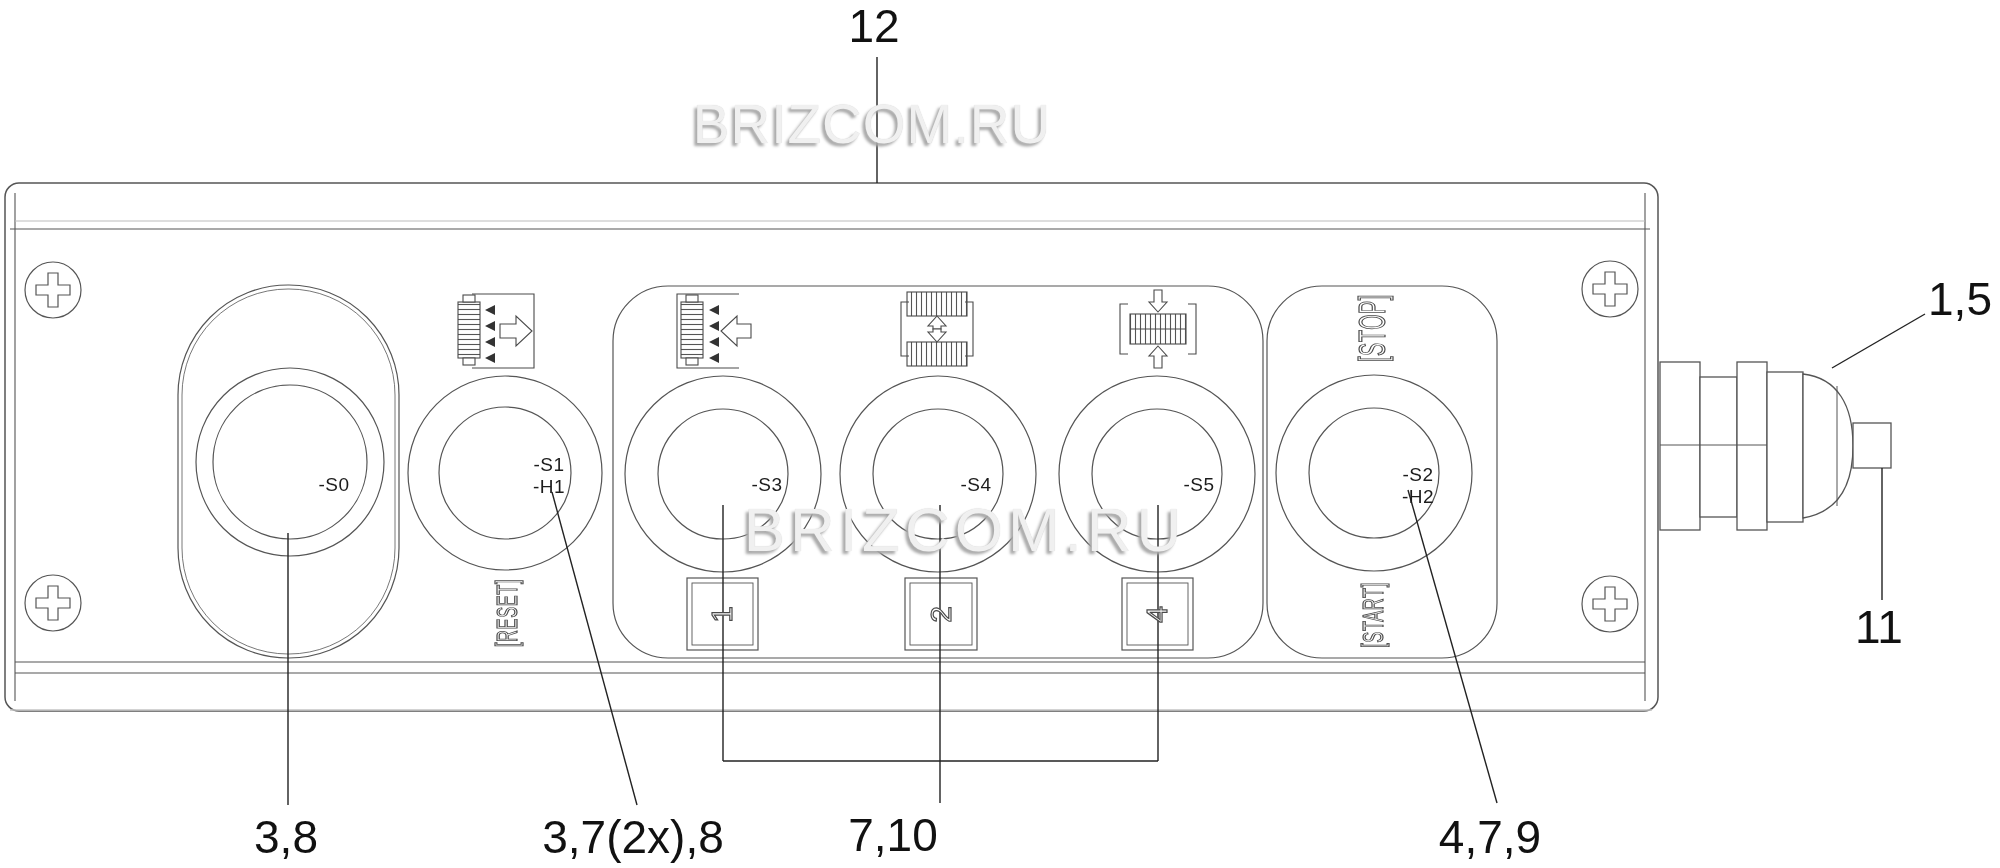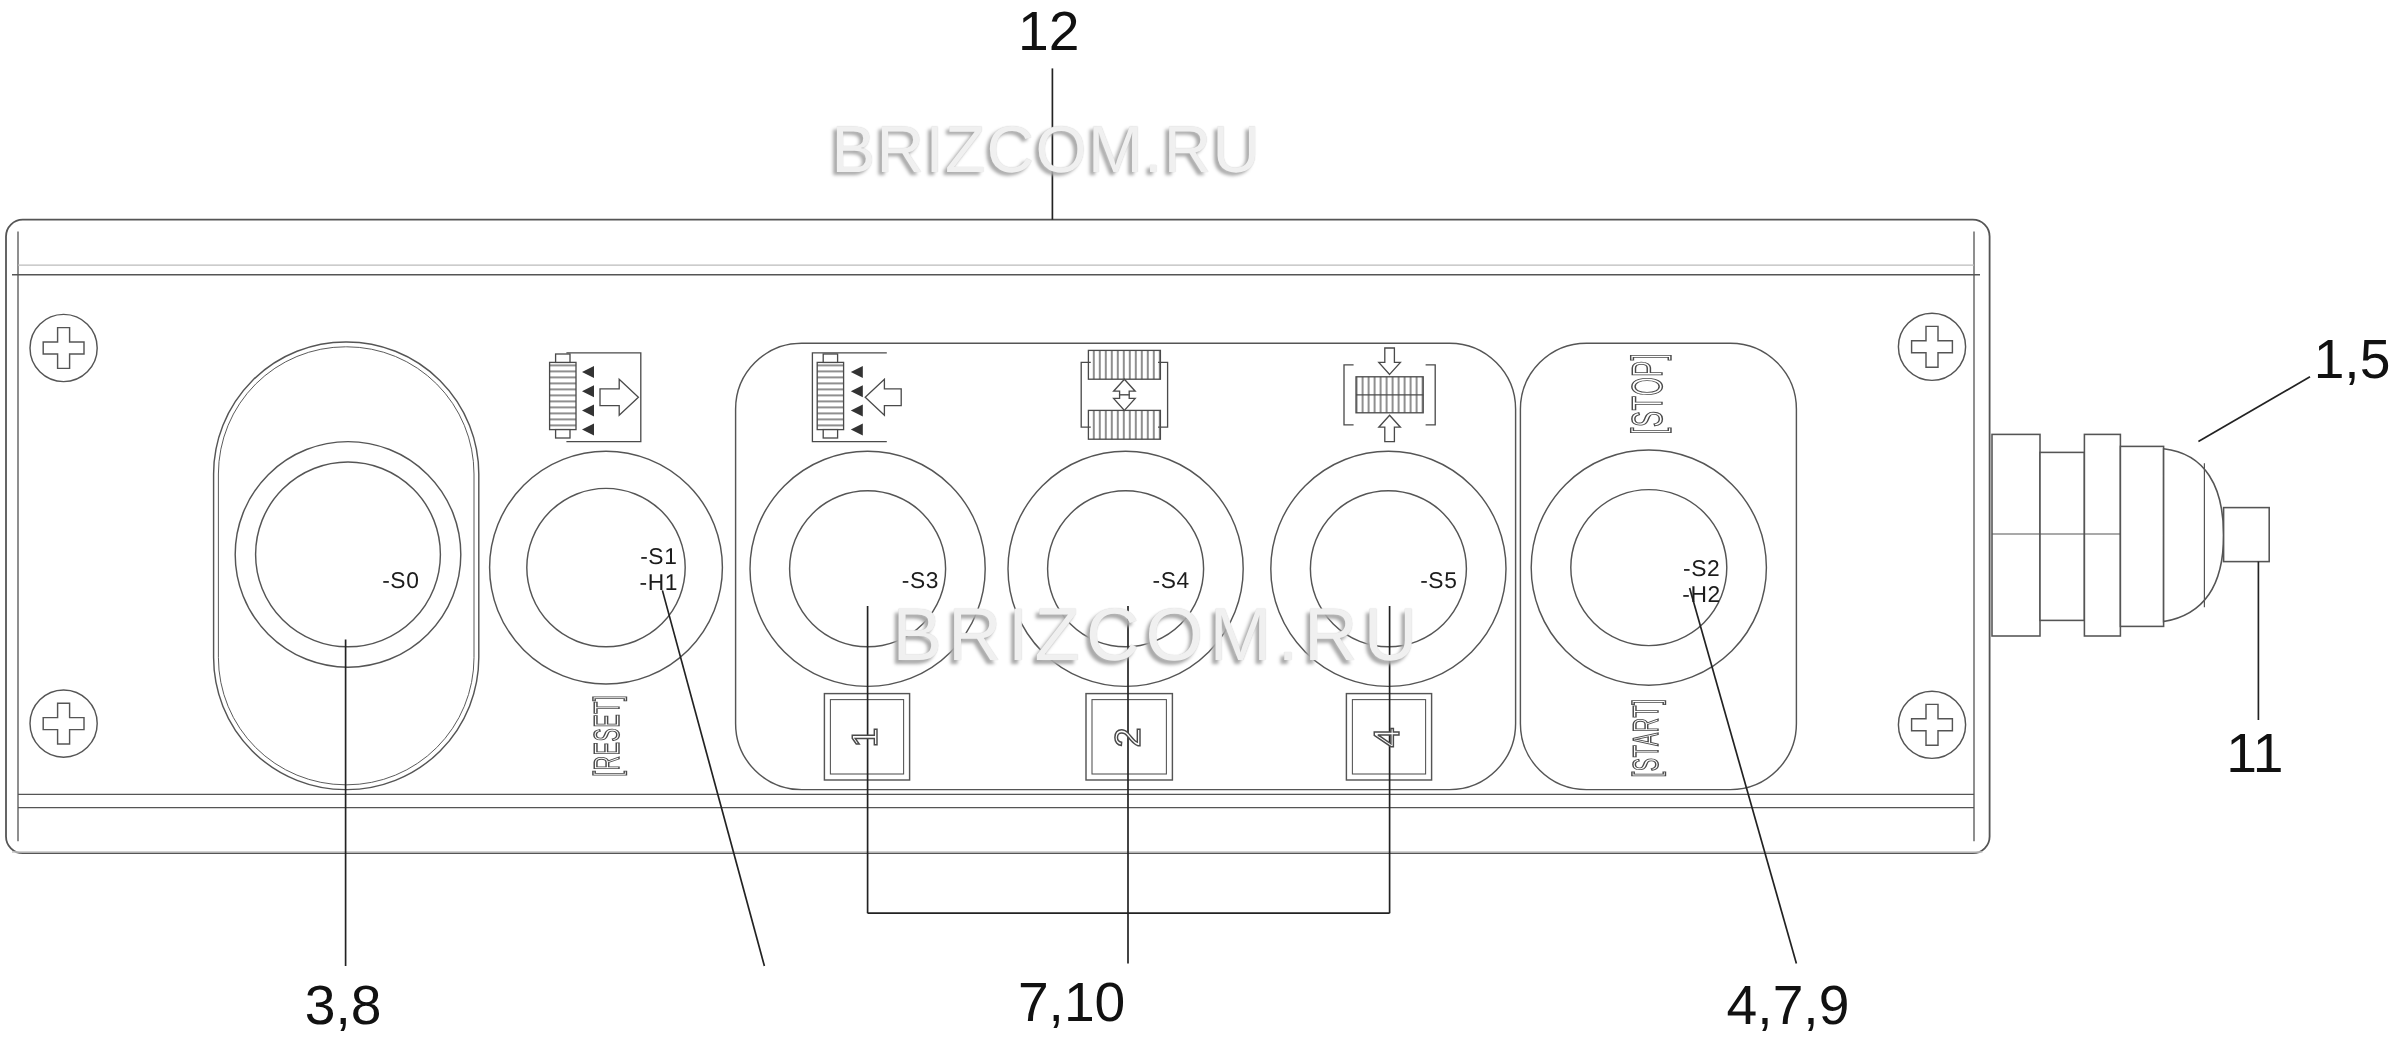--- a/index.html
+++ b/index.html
@@ -190,19 +190,20 @@
   <div class="engraved eng-rot" style="left:1373px;top:328px;font-size:36px">[STOP]</div>
   <div class="engraved eng-rot" style="left:1373px;top:615px;font-size:30px">[START]</div>
   <div class="engraved eng-digit" style="left:722px;top:614px;font-size:30px">1</div>
   <div class="engraved eng-digit" style="left:941px;top:614px;font-size:30px">2</div>
   <div class="engraved eng-digit" style="left:1157px;top:614px;font-size:30px">4</div>
 
   <div class="callout" style="left:874px;top:1px">12</div>
   <div class="callout" style="left:1960px;top:274px">1,5</div>
   <div class="callout" style="left:1879px;top:602px">11</div>
   <div class="callout" style="left:286px;top:812px">3,8</div>
+  <div class="callout" style="left:633px;top:812px">3,7(2x),8</div>
   <div class="callout" style="left:893px;top:810px">7,10</div>
   <div class="callout" style="left:1490px;top:812px">4,7,9</div>
 
   <div class="wm" id="wm1" style="left:872px;top:92px">BRIZCOM.RU</div>
   <div class="wm" id="wm2" style="left:965px;top:494px">BRIZCOM.RU</div>
 
 </div>
 
 </body></html>

